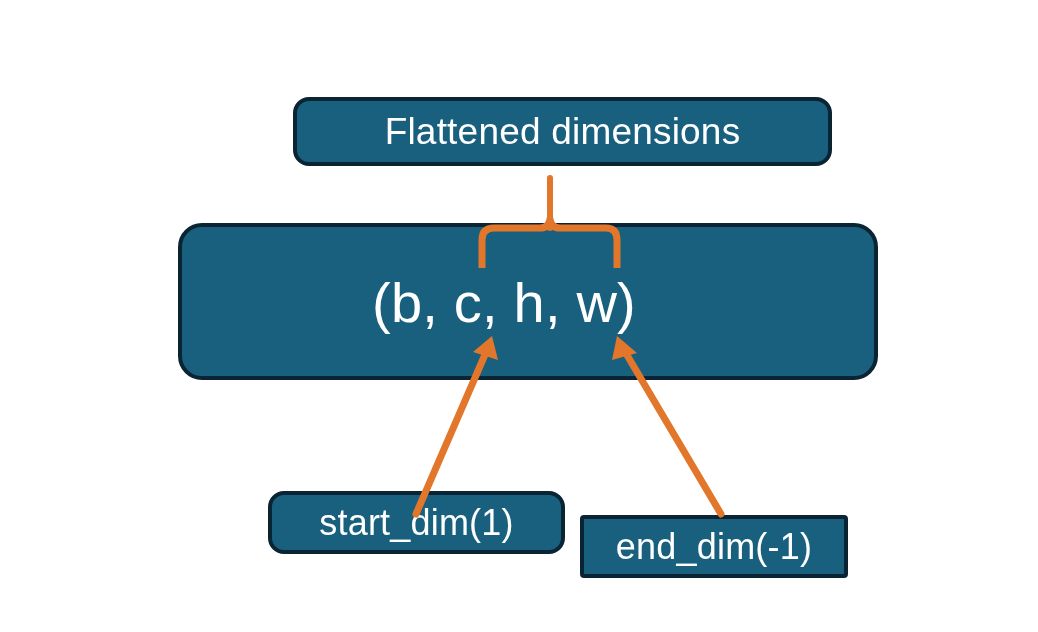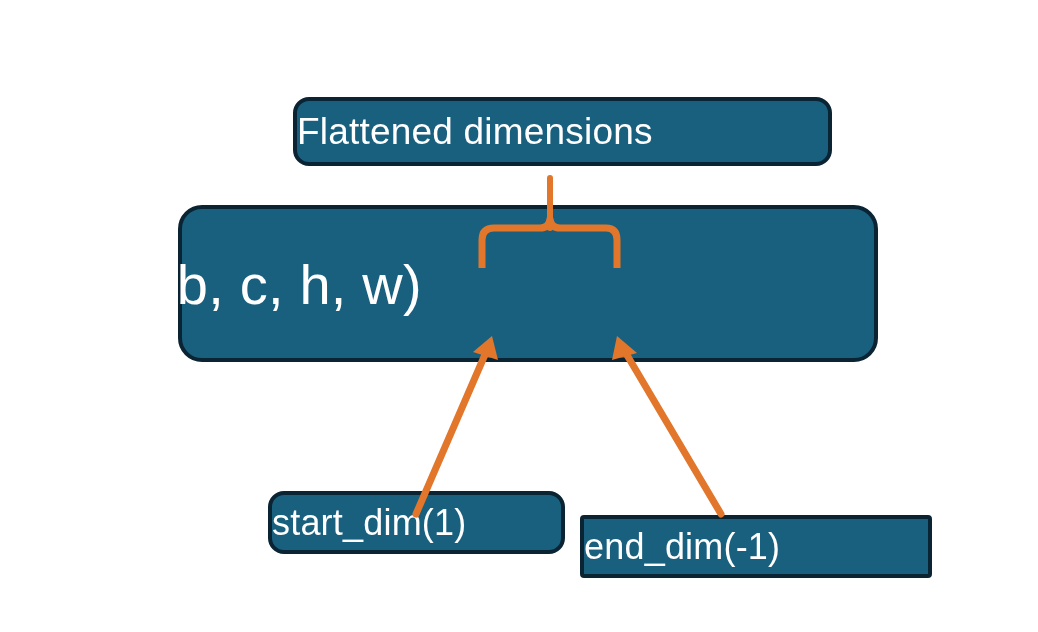--- a/index.html
+++ b/index.html
@@ -18,42 +18,42 @@
     overflow: hidden;
   }
   .node {
     position: absolute;
     box-sizing: border-box;
     background: #19607F;
     border: 4px solid #0B2433;
     border-radius: 18px;
     display: flex;
     align-items: center;
-    justify-content: flex-start;
+    justify-content: center;
     color: #ffffff;
     font-family: "Liberation Sans", sans-serif;
     font-weight: 400;
     letter-spacing: 0.2px;
     white-space: nowrap;
   }
 
   
   #node-flattened {
     left: 293px;
     top: 97px;
     width: 539px;
     height: 69px;
     border-radius: 16px;
     font-size: 37px;
   }
 
   
   #node-shape {
     left: 178px;
-    top: 205px;
+    top: 223px;
     width: 700px;
     height: 157px;
     border-radius: 24px;
     align-items: flex-start;
   }
   #node-shape .shape-label {
     margin-top: 48px;
     font-size: 56px;
     line-height: 1;
     transform: translateX(-24px);
@@ -64,21 +64,21 @@
     left: 268px;
     top: 491px;
     width: 297px;
     height: 63px;
     border-radius: 16px;
     font-size: 36px;
   }
   #node-end-dim {
     left: 580px;
     top: 515px;
-    width: 352px;
+    width: 268px;
     height: 63px;
     border-radius: 4px;
     font-size: 36px;
   }
 
   
   #connectors {
     position: absolute;
     left: 0;
     top: 0;

